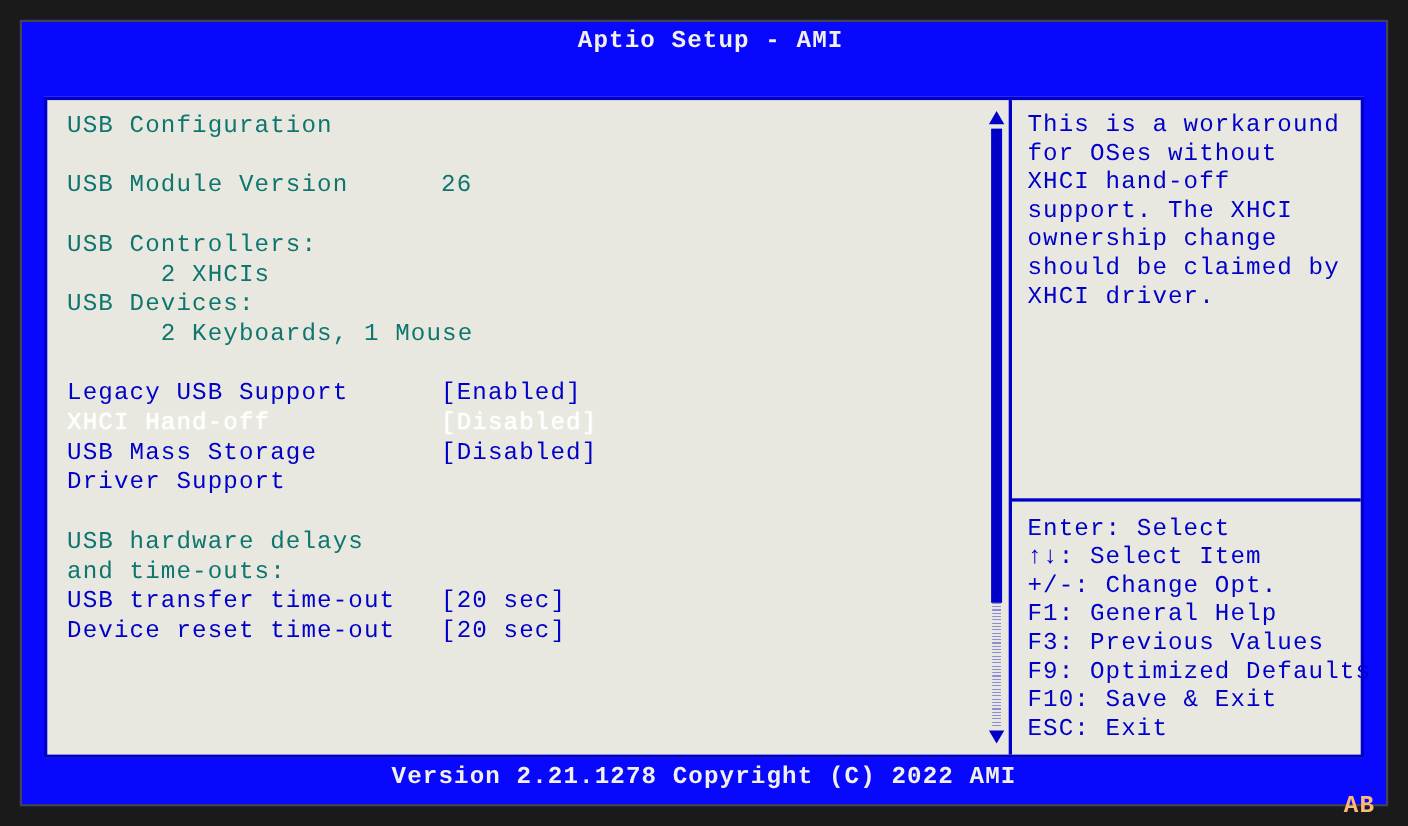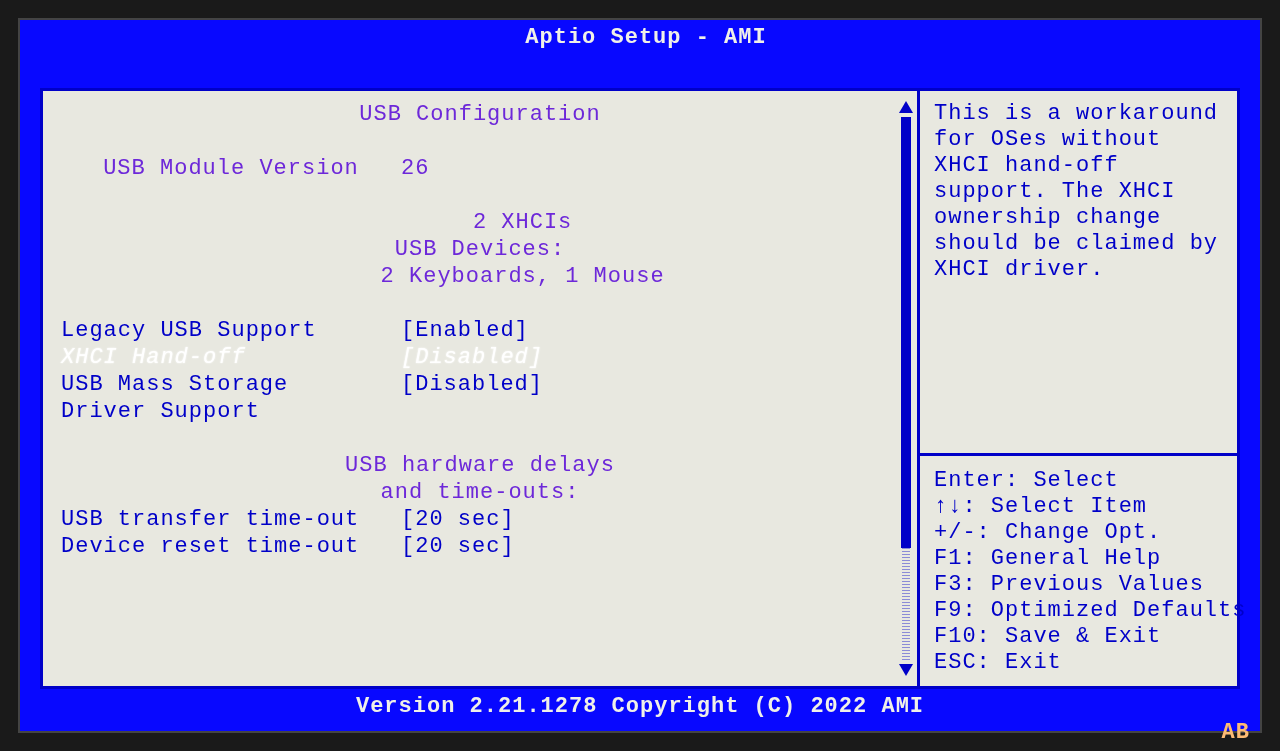--- a/index.html
+++ b/index.html
@@ -61,27 +61,27 @@
   }
   .right-pane {
     width: 320px;
     border-left: 3px solid #0000c8;
     padding: 10px 14px;
     color: #0000c8;
     display: flex;
     flex-direction: column;
   }
   .line { height: 27px; line-height: 27px; white-space: pre; }
-  .gray { color: #6d28d9; text-align: center; }
+  .gray { color: #0f766e; }
   .blue { color: #0000c8; }
   .white { color: #fff; }
   .row { display: flex; }
   .label { width: 340px; }
   .value-col { }
-  .selected .label, .selected .value-col { color: #fff; text-shadow: 0 0 2px #fff; font-style: italic; }
+  .selected .label, .selected .value-col { color: #fff; text-shadow: 0 0 2px #fff; }
   .help-text { flex: 0 0 auto; line-height: 26px; }
   .help-sep {
     margin: 12px -14px;
     border-top: 3px solid #0000c8;
   }
   .keyhelp { line-height: 26px; white-space: pre; }
   .scroll {
     position: absolute;
     right: 4px;
     top: 10px;
@@ -147,20 +147,21 @@
 
       <div class="line gray">USB Configuration</div>
       <div class="line">&nbsp;</div>
 
       <div class="line row gray">
         <span class="label">USB Module Version</span>
         <span class="value-col">26</span>
       </div>
       <div class="line">&nbsp;</div>
 
+      <div class="line gray">USB Controllers:</div>
       <div class="line gray">      <span>2 XHCIs</span></div>
       <div class="line gray">USB Devices:</div>
       <div class="line gray">      <span>2 Keyboards, 1 Mouse</span></div>
       <div class="line">&nbsp;</div>
 
       <div class="line row blue">
         <span class="label">Legacy USB Support</span>
         <span class="value-col">[Enabled]</span>
       </div>
       <div class="line row selected">

